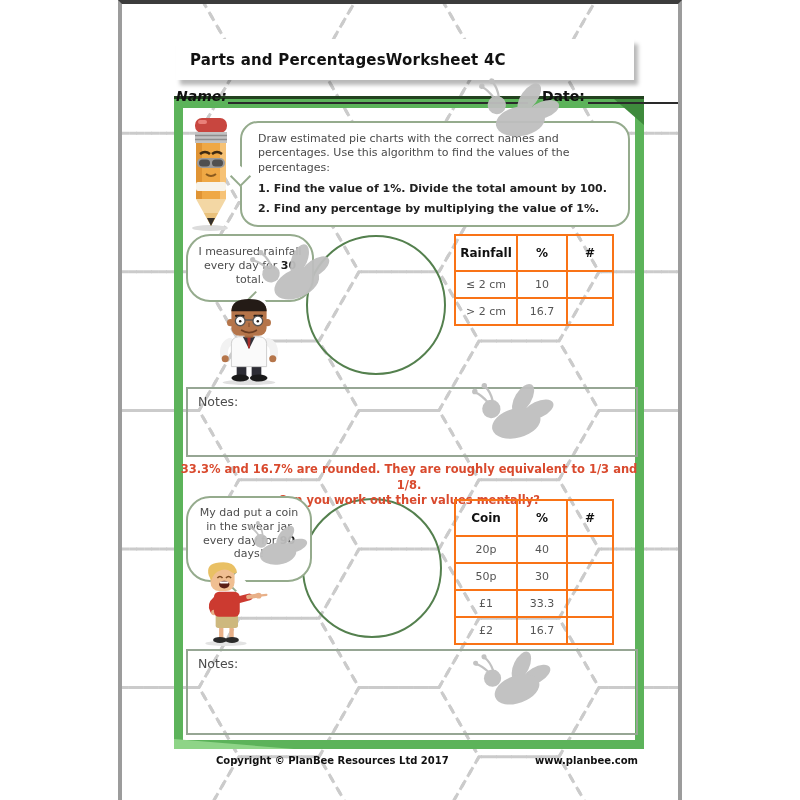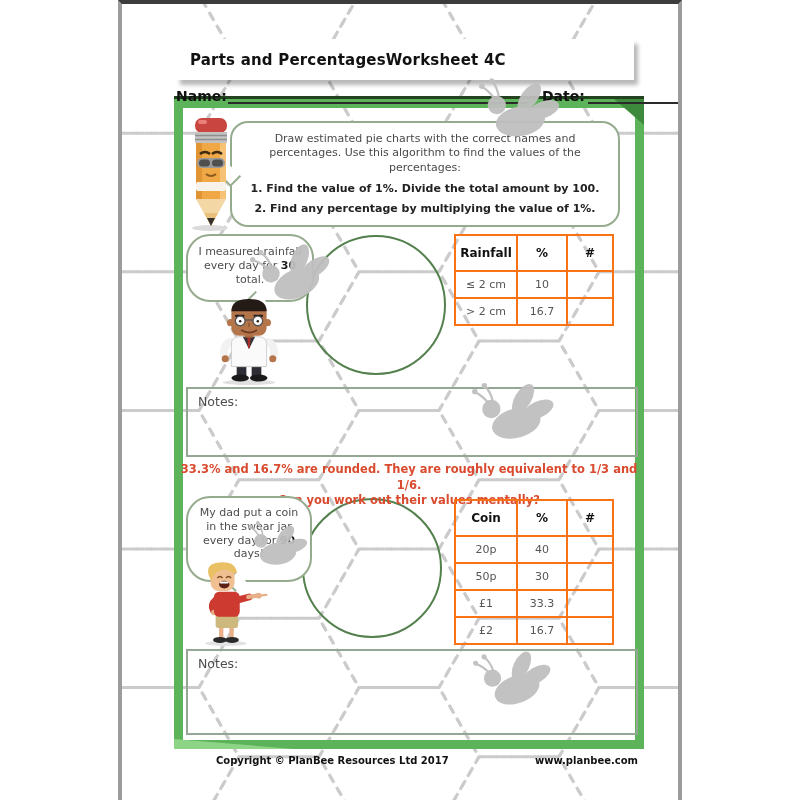--- a/index.html
+++ b/index.html
@@ -9,41 +9,41 @@
           background:#fff; border:4px solid #9c9c9c; border-top-color:#3c3c3c; border-bottom:none; overflow:hidden; }
   .hexbg { position:absolute; left:0; top:0; z-index:0; }
 
   
   .titlebox { position:absolute; left:54px; top:35px; width:458px; height:41px; background:#fff;
               box-shadow:4px 5px 4px rgba(0,0,0,0.28); z-index:2; display:flex; align-items:center;
               justify-content:flex-start; padding:0 14px; }
   .titlebox .t { font-weight:bold; font-size:15px; color:#111; letter-spacing:0.2px; }
   .namerow { position:absolute; left:54px; top:84px; width:506px; height:22px; z-index:2; }
   .namerow .lbl { position:absolute; font-weight:bold; font-size:14px; color:#111; }
-  .nlbl { left:0; top:0; }
+  .nlbl { left:0; top:0;font-style:italic; }
   .dlbl { left:366px; top:0; }
   .blank { position:absolute; border-bottom:2px solid #2a2a2a; height:16px; }
   .nblank { left:52px; width:300px; top:0; }
   .dblank { left:412px; width:94px; top:0; }
 
   
   .greenbox { position:absolute; left:52px; top:95px; width:470px; height:650px; z-index:1;
               border:9px solid #5cb35a; box-shadow:0 -3px 0 #23421f; }
   .corner-tr { position:absolute; right:-9px; top:-9px; width:30px; height:26px; background:#3e8a3c;
                clip-path:polygon(0 0,100% 0,100% 100%); }
   .corner-bl { position:absolute; left:-9px; bottom:-9px; width:120px; height:10px; background:#8ed487;
                clip-path:polygon(0 0,0 100%,100% 100%); }
 
   
   .bubble { position:absolute; background:#fff; border:2px solid #95ab8d; z-index:3; color:#4e4e4e; }
   .bubble .tail { position:absolute; width:15px; height:15px; background:#fff; }
   .tail-down { transform:rotate(45deg); border-left:2px solid #95ab8d; border-bottom:2px solid #95ab8d; }
   .tail-left { transform:rotate(-45deg); border-left:2px solid #95ab8d; border-bottom:2px solid #95ab8d; }
-  .algo { left:108px; top:117px; width:390px; height:106px; border-radius:18px;
-          padding:9px 16px 6px; text-align:center; }
+  .algo { left:118px; top:117px; width:390px; height:106px; border-radius:18px;
+          padding:9px 16px 6px; }
   .algo .intro { font-size:11px; line-height:1.3; color:#4a4a4a; }
   .algo .step { font-size:11px; line-height:1.2; font-weight:bold; color:#222; margin-top:7px; }
   .sb1 { left:64px; top:230px; width:128px; height:68px; border-radius:24px; padding:9px 8px;
          text-align:center; font-size:11px; line-height:1.25; }
   .sb2 { left:64px; top:492px; width:126px; height:86px; border-radius:24px; padding:8px 10px;
          text-align:center; font-size:11px; line-height:1.25; }
   .bubble b { color:#1c1c1c; }
 
   
   .pie { position:absolute; width:140px; height:140px; border:2px solid #54804e; border-radius:50%;
@@ -265,21 +265,21 @@
         <td></td>
       </tr>
     </tbody>
       </table>
 
     <div class="notes notes1">
       <span>Notes:</span>
     </div>
 
     <div class="hint">
-      <div>33.3% and 16.7% are rounded. They are roughly equivalent to 1/3 and 1/6.</div>
+      <div>33.3% and 16.7% are rounded. They are roughly equivalent to 1/3 and 1/8.</div>
       <div>Can you work out their values mentally?</div>
     </div>
 
     <div class="bubble sb2">
       <span class="tail tail-down" style="left:40px;bottom:-9px"></span>
       <span>My dad put a coin in the swear jar every day for </span><b>90</b><span> days!</span>
     </div>
 
     <svg class="art" style="left:62px;top:556px" width="96" height="86" viewBox="0 0 90 100">
       <ellipse cx="38" cy="97" rx="24" ry="3" fill="#e3e3e3"></ellipse>

